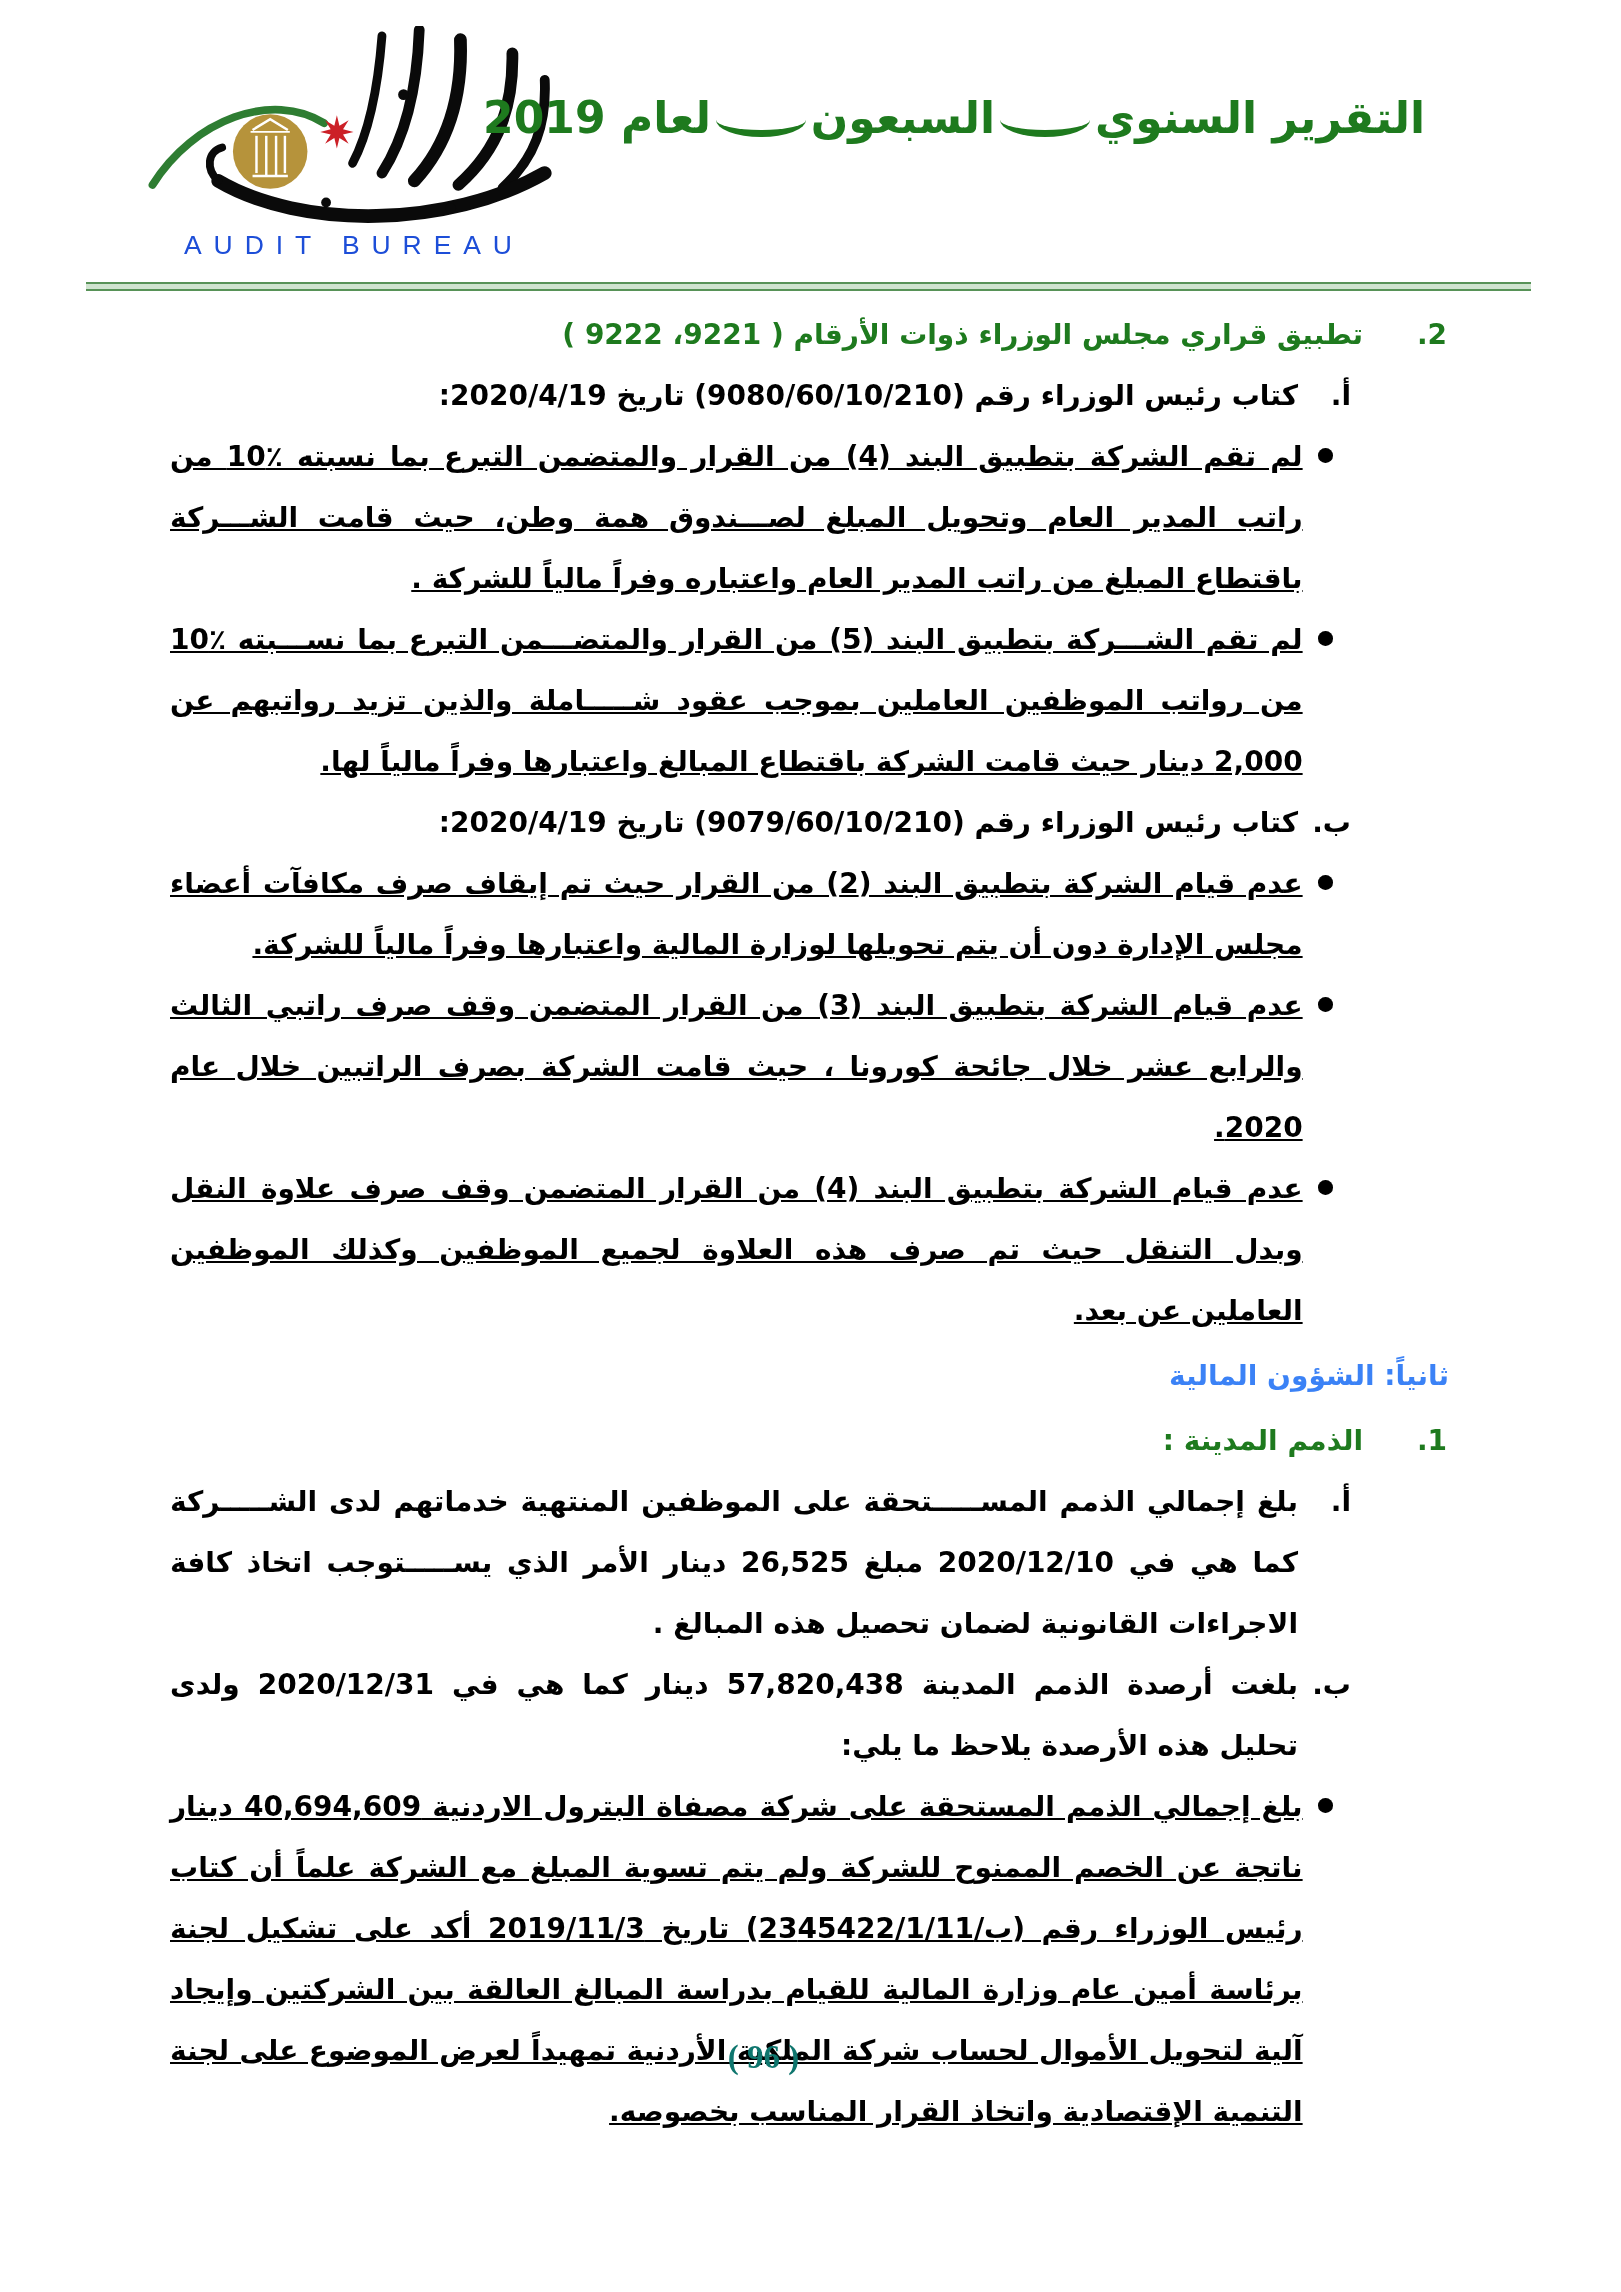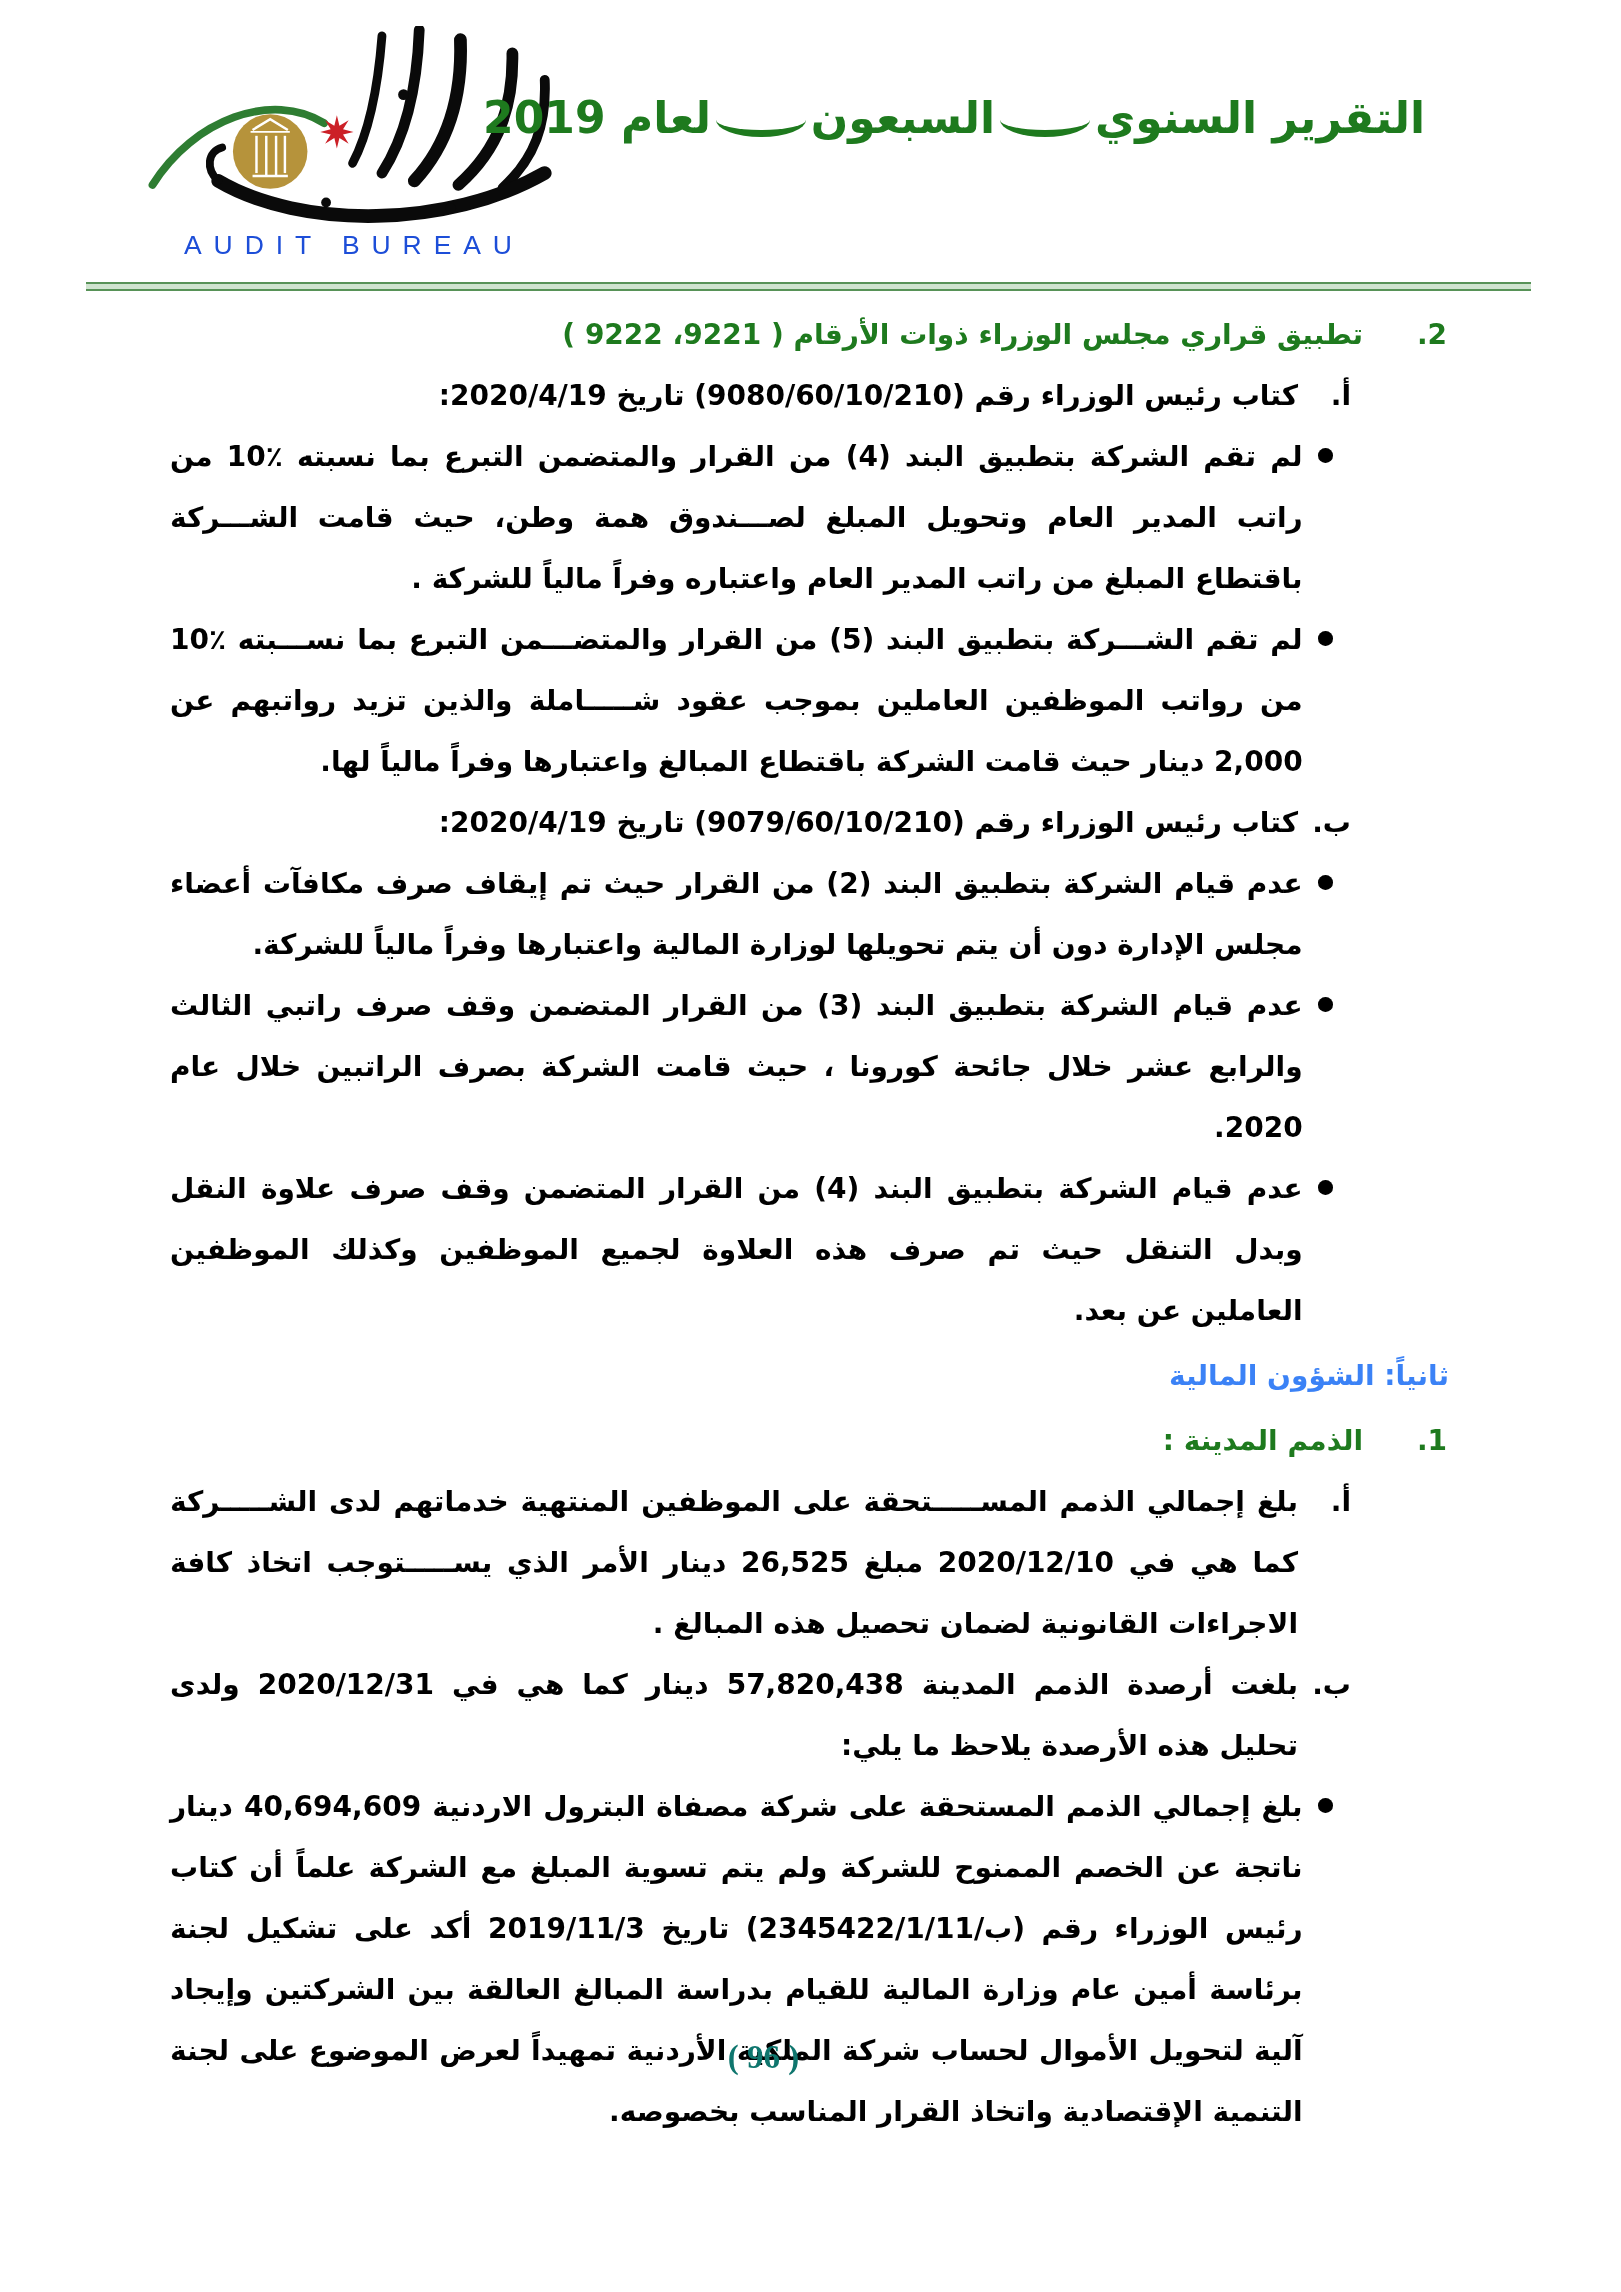--- a/index.html
+++ b/index.html
@@ -42,21 +42,21 @@
     direction:rtl;color:#000;font-weight:bold;
     font-size:28px;line-height:61px;
   }
   .row{display:flex;padding-left:74px;}
   .text{flex:1;text-align:justify;margin-left:8px;}
   .sec-head{padding-right:86px;color:#1e7a1e;margin-top:3.9px;}
   .sec-head .num{min-width:84px;flex:none;}
   .main-head{padding-right:84px;color:#3b82f6;display:block;margin-top:3.9px;}
   .letter-item{padding-right:182px;}
   .letter-item .marker{min-width:53px;flex:none;}
-  .bullet-item{padding-right:200px;}
+  .bullet-item{padding-right:200px;text-decoration:underline;}
   .dot{
     width:14.7px;height:14.7px;flex:none;border-radius:50%;
     background:#000;margin-top:22.5px;margin-left:15.7px;
   }
   
   .footer{
     position:absolute;top:2039px;left:0;width:100%;
     text-align:center;
   }
   .page-number{

